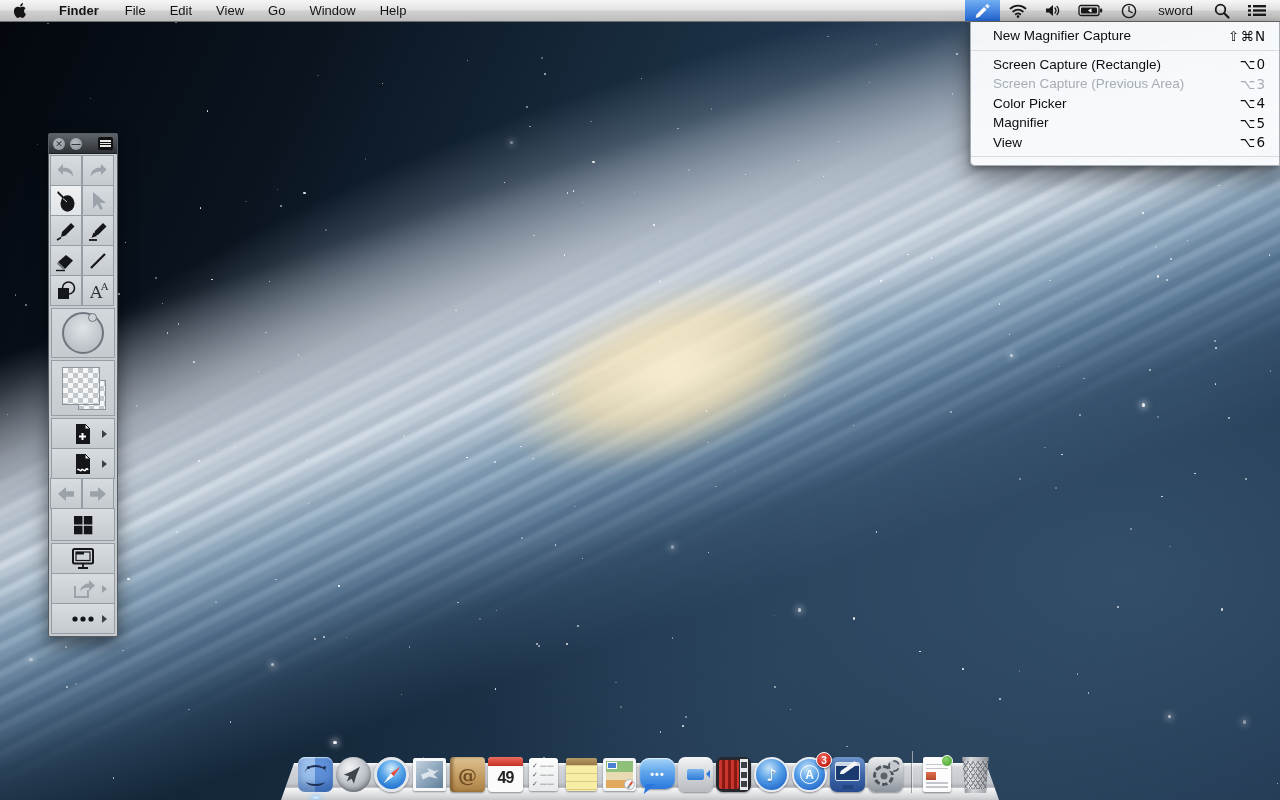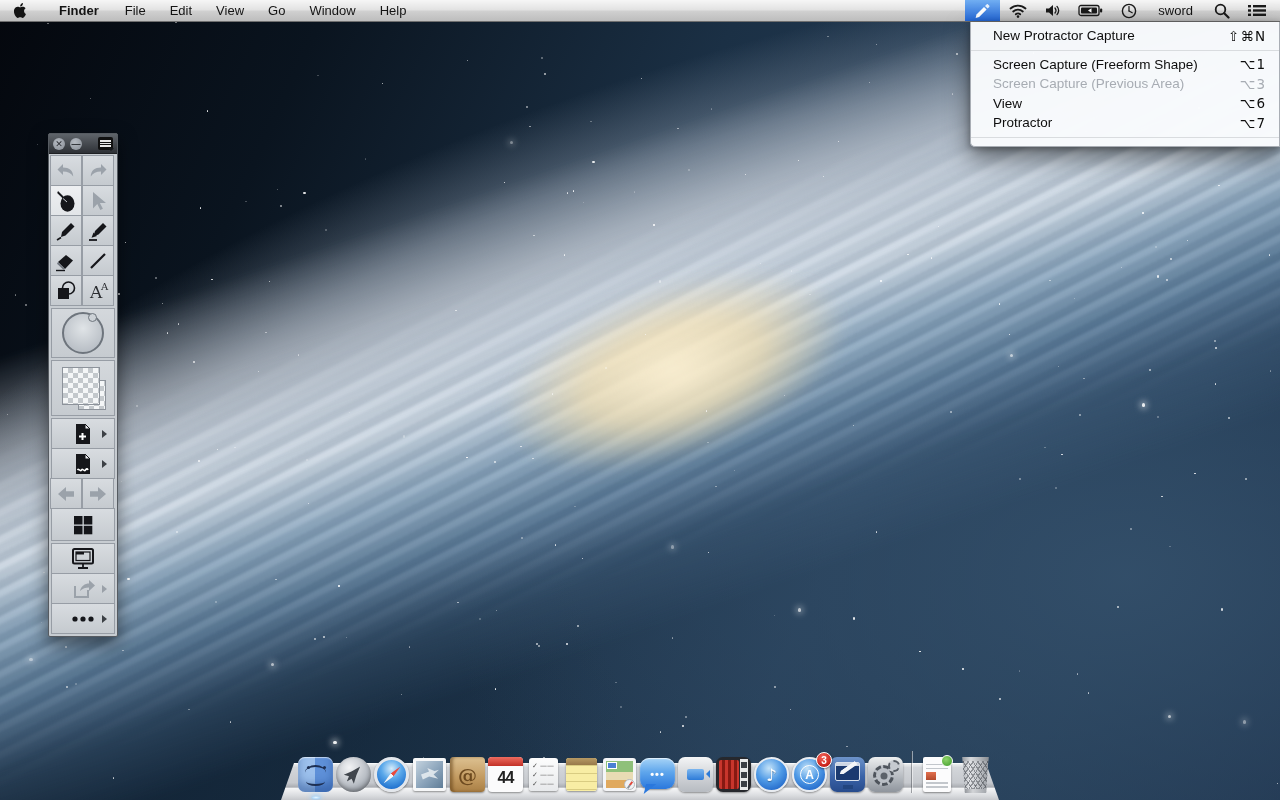--- a/index.html
+++ b/index.html
@@ -573,39 +573,43 @@
               <rect x="5" y="9.6" width="13" height="2.4"></rect>
             </g>
           </svg>
         </span>
     </div>
   </div>
 </div>
 
 <div class="dropdown">
     <div class="mi">
-      <span class="ml">New Protractor Capture</span>
+      <span class="ml">New Magnifier Capture</span>
       <span class="mk">⇧⌘N</span>
     </div>
     <div class="mi-sep"></div>
     <div class="mi">
-      <span class="ml">Screen Capture (Freeform Shape)</span>
-      <span class="mk">⌥1</span>
+      <span class="ml">Screen Capture (Rectangle)</span>
+      <span class="mk">⌥0</span>
     </div>
     <div class="mi dis">
       <span class="ml">Screen Capture (Previous Area)</span>
       <span class="mk">⌥3</span>
     </div>
     <div class="mi">
+      <span class="ml">Color Picker</span>
+      <span class="mk">⌥4</span>
+    </div>
+    <div class="mi">
+      <span class="ml">Magnifier</span>
+      <span class="mk">⌥5</span>
+    </div>
+    <div class="mi">
       <span class="ml">View</span>
       <span class="mk">⌥6</span>
-    </div>
-    <div class="mi">
-      <span class="ml">Protractor</span>
-      <span class="mk">⌥7</span>
     </div>
     <div class="mi-sep"></div>
   </div>
 
 <div class="palette">
   <div class="p-title">
     <span class="p-circbtn">✕</span>
     <span class="p-circbtn">—</span>
     <span class="p-menuicon">
         <i></i>
@@ -771,21 +775,21 @@
         <div class="ic-mail"></div>
       </div>
     <div class="di">
         <div class="ic-contacts">
           <span>@</span>
         </div>
       </div>
     <div class="di">
         <div class="ic-cal">
           <div class="hd"></div>
-          <div class="day">44</div>
+          <div class="day">49</div>
         </div>
       </div>
     <div class="di">
         <div class="ic-rem">✓ ——
 ✓ ——
 ✓ ——</div>
       </div>
     <div class="di">
         <div class="ic-notes"></div>
       </div>

